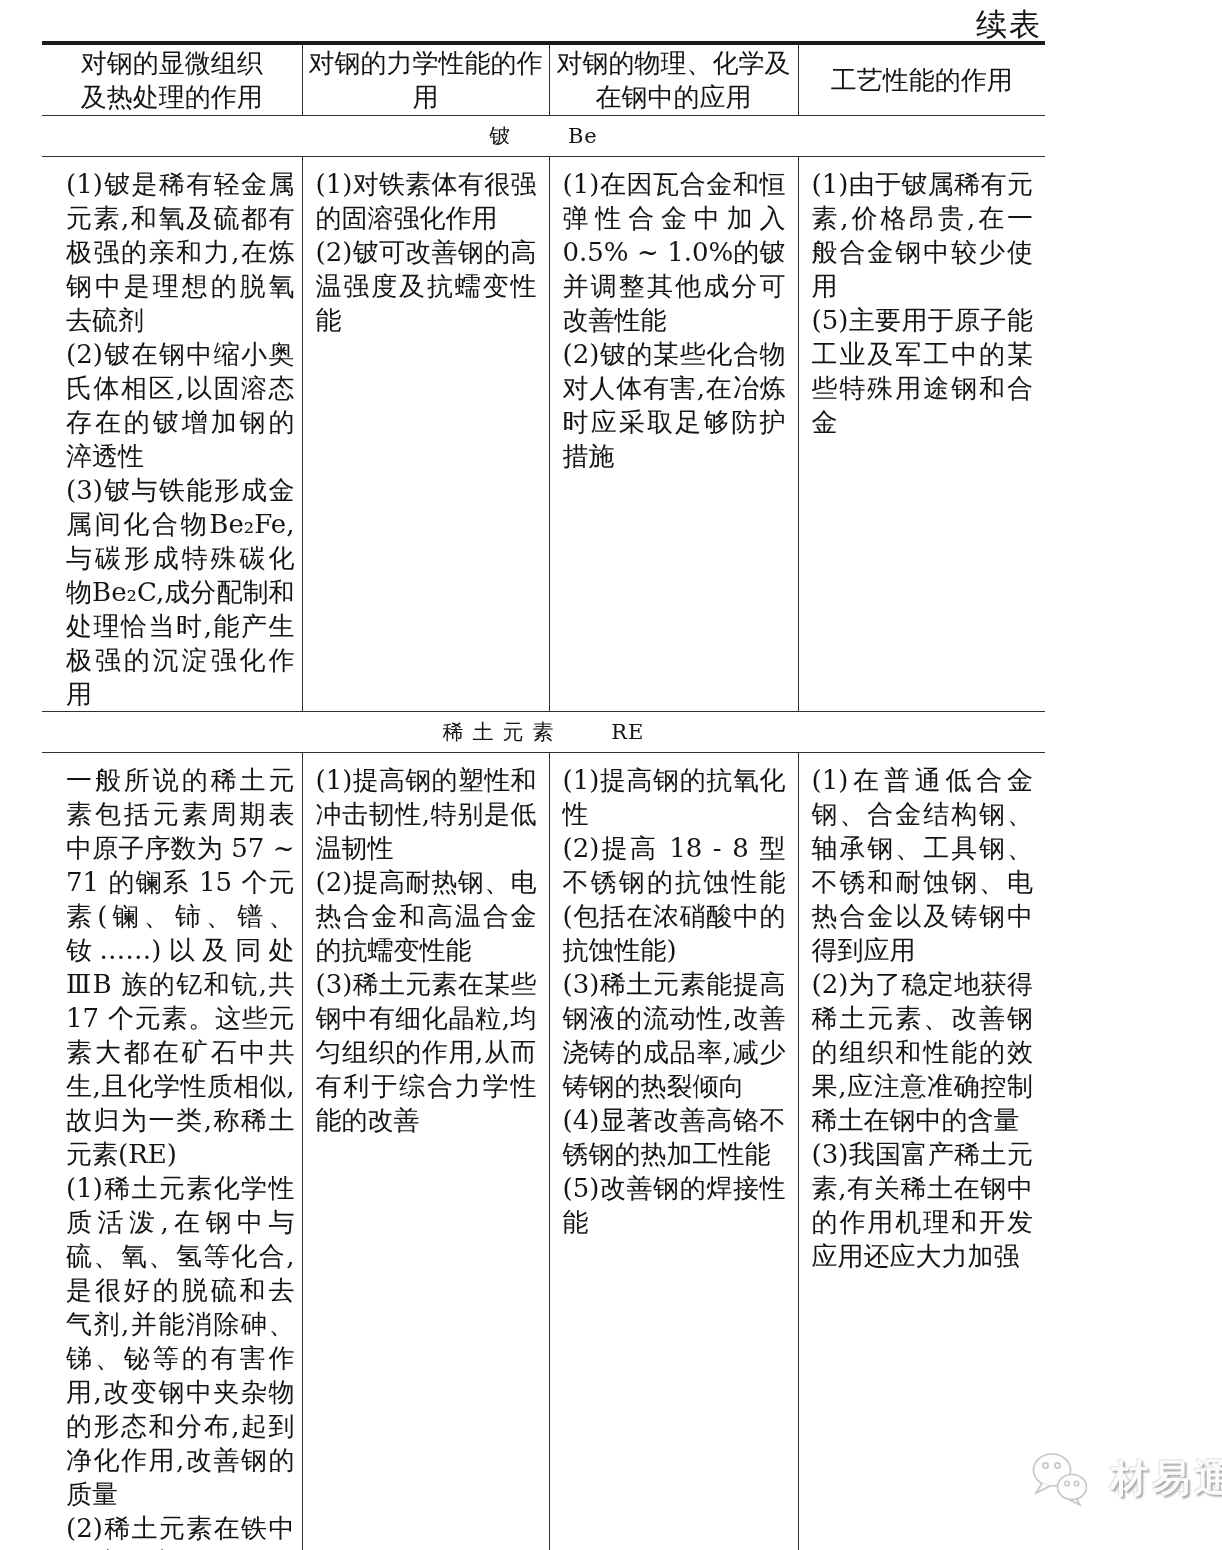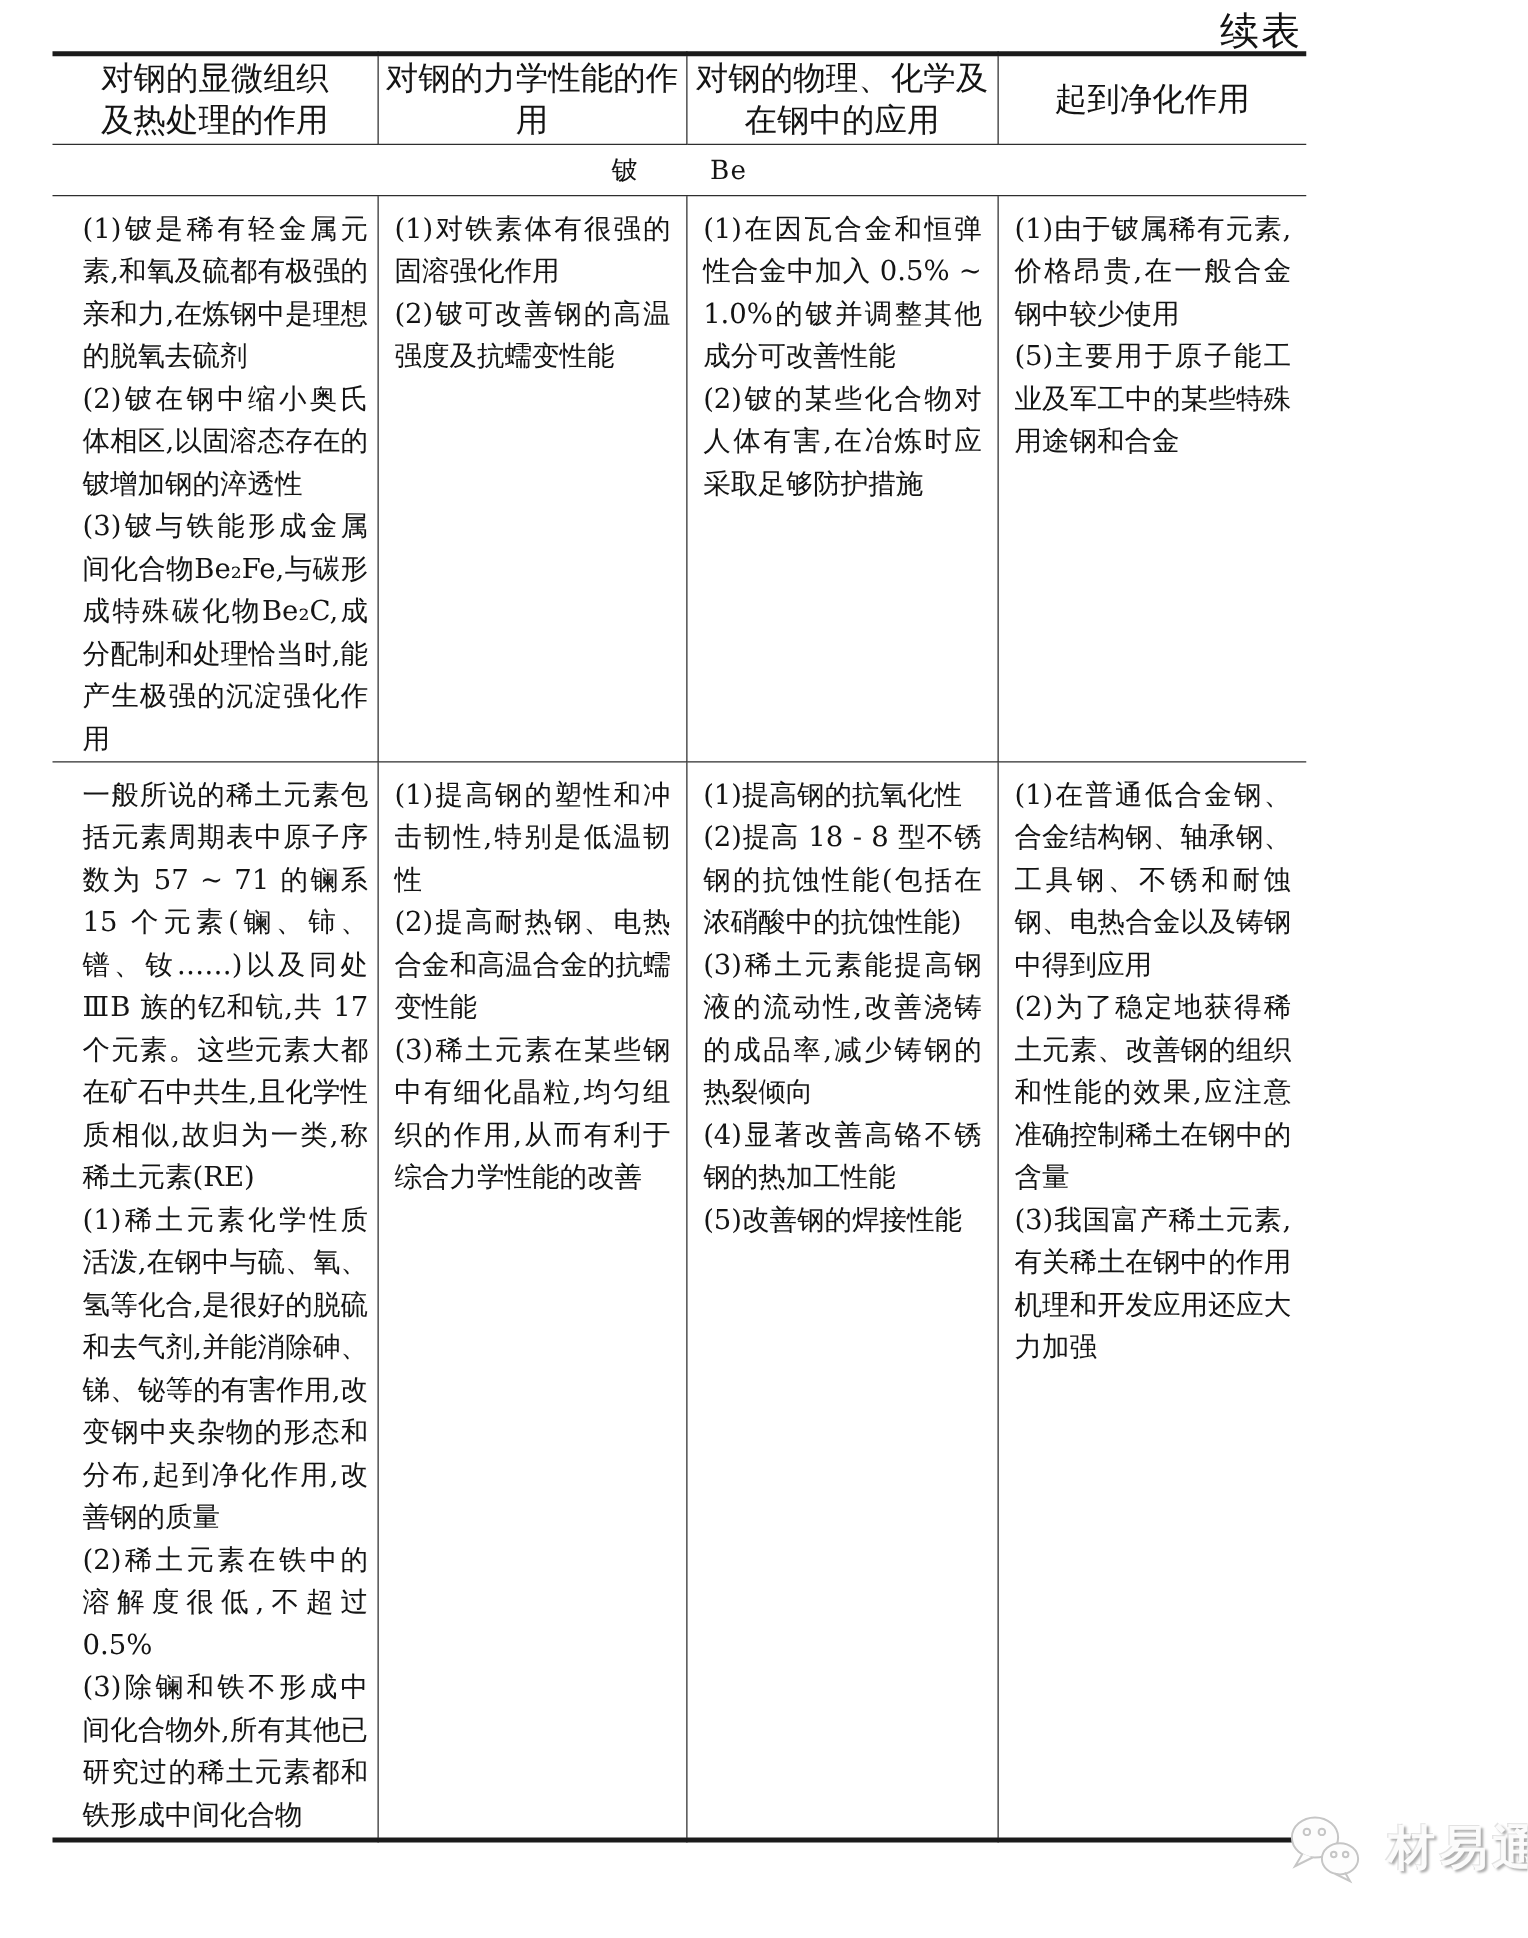--- a/index.html
+++ b/index.html
@@ -51,21 +51,21 @@
     border-left: none; border-right: none;
     vertical-align: middle;
     text-align: center;
     font-size: 21px;
     padding: 0;
   }
   .element-name { letter-spacing: 9px; }
   .element-symbol { margin-left: 42px; letter-spacing: 1px; }
 
   tr.body-row td {
-    font-size: 22px;
+    font-size: 26px;
     line-height: 34px;
     text-align: justify;
     text-justify: inter-ideograph;
     white-space: pre-line;
     padding: 10px 12px 0 13px;
   }
   tr.body-row td:first-child { padding-left: 24px; padding-right: 7px; }
   tr.body-row.be-row td { height: 440px; }
   tr.body-row.re-row td { height: 842px; }
 
@@ -99,21 +99,21 @@
     <col style="width:249px">
     <col style="width:247px">
   </colgroup>
   <tbody>
     <tr class="header-row">
       <td>对钢的显微组织
 及热处理的作用</td>
       <td>对钢的力学性能的作用</td>
       <td>对钢的物理、化学及
 在钢中的应用</td>
-      <td>起到净化作用</td>
+      <td>工艺性能的作用</td>
     </tr>
 
     <tr class="section-row">
       <td colspan="4">
         <span class="element-name">铍</span>
         <span class="element-symbol">Be</span>
       </td>
     </tr>
 
     <tr class="body-row be-row">
@@ -121,20 +121,26 @@
 (2)铍在钢中缩小奥氏体相区,以固溶态存在的铍增加钢的淬透性
 (3)铍与铁能形成金属间化合物Be₂Fe,与碳形成特殊碳化物Be₂C,成分配制和处理恰当时,能产生极强的沉淀强化作用</td>
       <td>(1)对铁素体有很强的固溶强化作用
 (2)铍可改善钢的高温强度及抗蠕变性能</td>
       <td>(1)在因瓦合金和恒弹性合金中加入 0.5% ~ 1.0%的铍并调整其他成分可改善性能
 (2)铍的某些化合物对人体有害,在冶炼时应采取足够防护措施</td>
       <td>(1)由于铍属稀有元素,价格昂贵,在一般合金钢中较少使用
 (5)主要用于原子能工业及军工中的某些特殊用途钢和合金</td>
     </tr>
 
+    <tr class="section-row">
+      <td colspan="4">
+        <span class="element-name">稀土元素</span>
+        <span class="element-symbol">RE</span>
+      </td>
+    </tr>
 
     <tr class="body-row re-row">
       <td>一般所说的稀土元素包括元素周期表中原子序数为 57 ~ 71 的镧系 15 个元素(镧、铈、镨、钕……)以及同处ⅢB 族的钇和钪,共 17 个元素。这些元素大都在矿石中共生,且化学性质相似,故归为一类,称稀土元素(RE)
 (1)稀土元素化学性质活泼,在钢中与硫、氧、氢等化合,是很好的脱硫和去气剂,并能消除砷、锑、铋等的有害作用,改变钢中夹杂物的形态和分布,起到净化作用,改善钢的质量
 (2)稀土元素在铁中的溶解度很低,不超过 0.5%
 (3)除镧和铁不形成中间化合物外,所有其他已研究过的稀土元素都和铁形成中间化合物</td>
       <td>(1)提高钢的塑性和冲击韧性,特别是低温韧性
 (2)提高耐热钢、电热合金和高温合金的抗蠕变性能
 (3)稀土元素在某些钢中有细化晶粒,均匀组织的作用,从而有利于综合力学性能的改善</td>
       <td>(1)提高钢的抗氧化性

